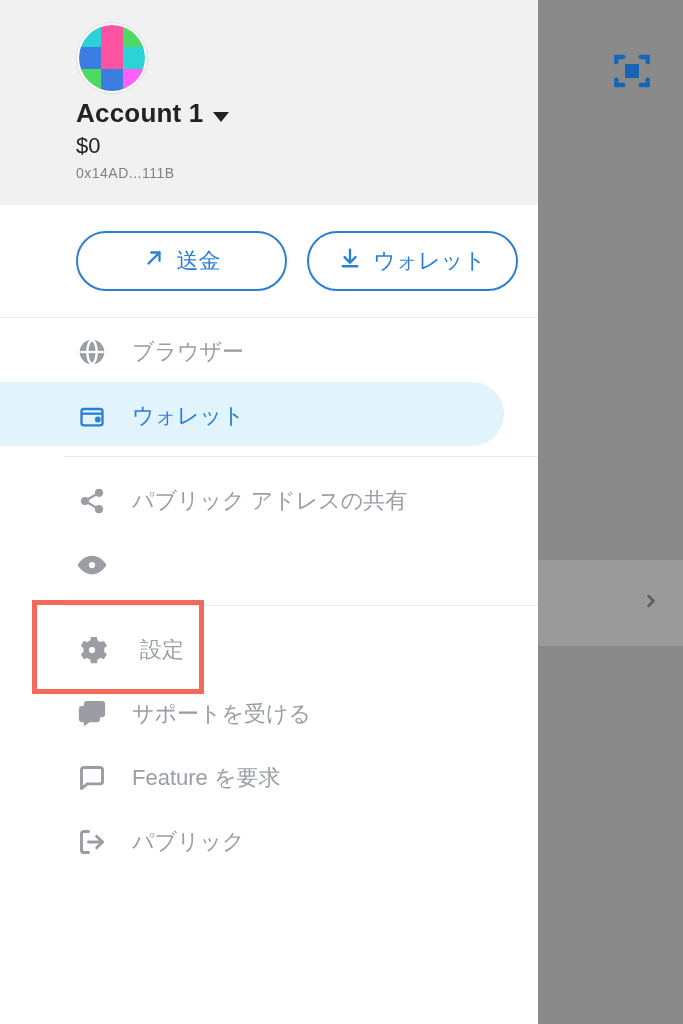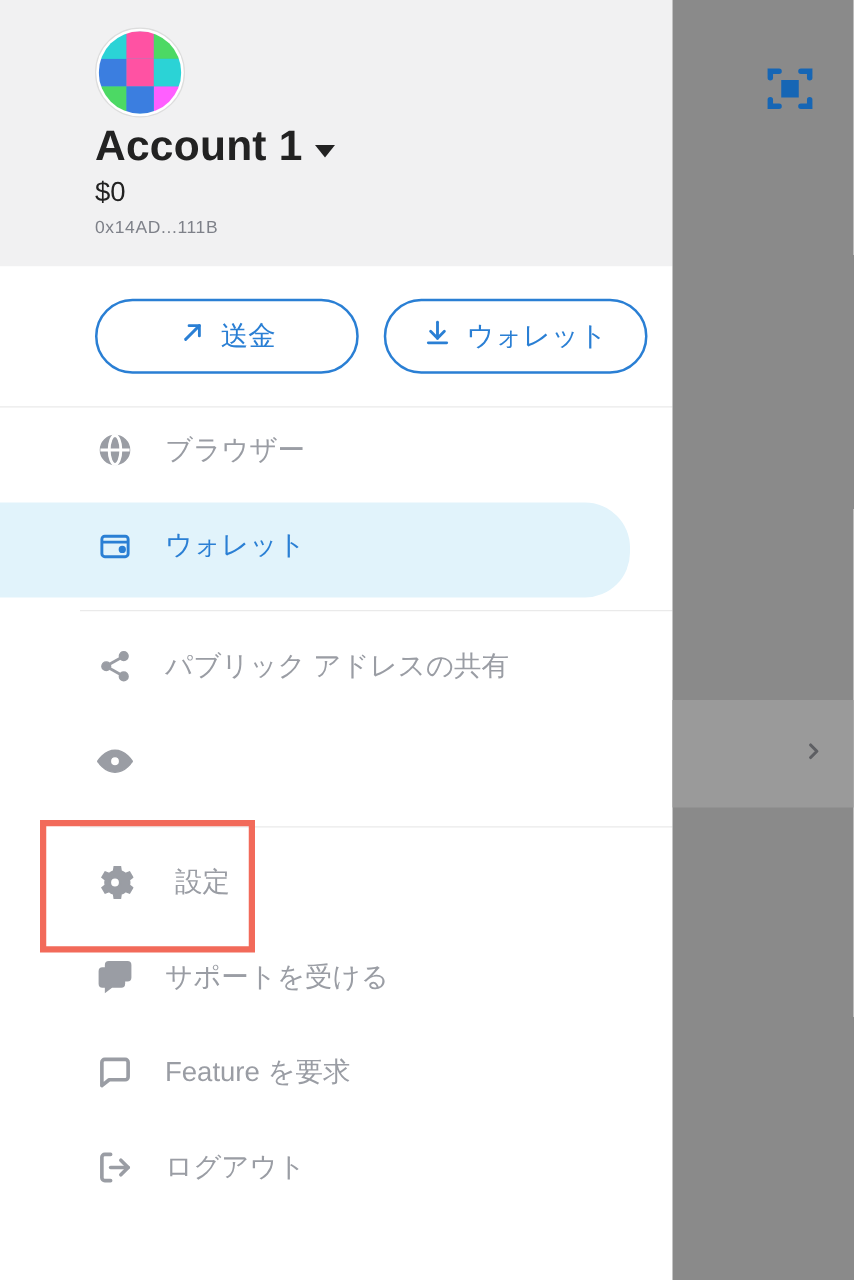--- a/index.html
+++ b/index.html
@@ -22,35 +22,35 @@
       linear-gradient(#4cd964,#4cd964) 44px 0/22px 22px no-repeat,
       linear-gradient(#3b7ee0,#3b7ee0) 0 22px/22px 22px no-repeat,
       linear-gradient(#ff52a3,#ff52a3) 22px 22px/22px 22px no-repeat,
       linear-gradient(#2bd3d6,#2bd3d6) 44px 22px/22px 22px no-repeat,
       linear-gradient(#4cd964,#4cd964) 0 44px/22px 22px no-repeat,
       linear-gradient(#3b7ee0,#3b7ee0) 22px 44px/22px 22px no-repeat,
       linear-gradient(#ff5fff,#ff5fff) 44px 44px/22px 22px no-repeat,
       #24c2d9;
   }
   .account-row { margin-top: 74px; display:flex; align-items:center; gap:10px; cursor:pointer; }
-  .account-name { font-size: 34px; font-weight: 600; color:#222; letter-spacing:0.2px; }
+  .account-name { font-size: 26px; font-weight: 600; color:#222; letter-spacing:0.2px; }
   .caret-down { width:0; height:0; border-left:8px solid transparent; border-right:8px solid transparent; border-top:10px solid #222; margin-top:6px;}
   .balance { font-size: 22px; color:#222; margin-top: 4px; font-weight:500; }
   .address { font-size: 14px; color:#7e8189; margin-top: 6px; letter-spacing:0.5px;}
   .actions { display:flex; gap:20px; padding: 26px 20px 26px 76px; border-bottom:1px solid #eaeaea;}
   .pill-btn {
     flex:1; border:2px solid #2a7fd4; color:#2a7fd4; background:#fff;
     border-radius: 36px; height:60px; display:flex; align-items:center; justify-content:center;
     gap:12px; font-size:22px; font-weight:500; cursor:pointer;
   }
   .pill-btn svg { stroke:#2a7fd4; }
   .menu { padding: 0 0 0 0; }
   .menu-item {
     display:flex; align-items:center; gap:24px;
-    padding: 18px 24px 26px 76px; font-size:22px; color:#9a9da4;
+    padding: 18px 24px 14px 76px; font-size:22px; color:#9a9da4;
     cursor:pointer; border-radius: 0 36px 36px 0; margin-right: 34px;
   }
   .menu-item.active { background:#e1f3fb; color:#2a7fd4; }
   .menu-item.active .mi-icon svg { stroke:#2a7fd4; fill:none; }
   .mi-icon { width:32px; height:32px; display:flex; align-items:center; justify-content:center; }
   .mi-icon svg { stroke:#9a9da4; }
   .divider { height:1px; background:#eaeaea; margin: 10px 0 10px 64px; }
   .highlight { position:relative;gap:32px; }
   .highlight::after {
     content:""; position:absolute; left:32px; right:300px; top:-16px; bottom:-14px;
@@ -180,21 +180,21 @@
       <span>Feature を要求</span>
     </div>
     <div class="menu-item">
       <span class="mi-icon">
         <svg width="28" height="28" viewBox="0 0 24 24" fill="none" stroke="#9a9da4" stroke-width="2.5" stroke-linecap="round" stroke-linejoin="round">
             <path d="M9 21H5a2 2 0 01-2-2V5a2 2 0 012-2h4"></path>
             <polyline points="16 17 21 12 16 7"></polyline>
             <line x1="21" y1="12" x2="9" y2="12"></line>
           </svg>
       </span>
-      <span>ログアウト</span>
+      <span>パブリック</span>
     </div>
   </div>
 
 </div>
 
 <div class="backdrop">
   <span class="scan-icon">
     <svg width="42" height="42" viewBox="0 0 24 24" fill="none" stroke="#1666b5" stroke-width="2.5" stroke-linecap="round">
         <path d="M3 7V4h4"></path>
         <path d="M21 7V4h-4"></path>

